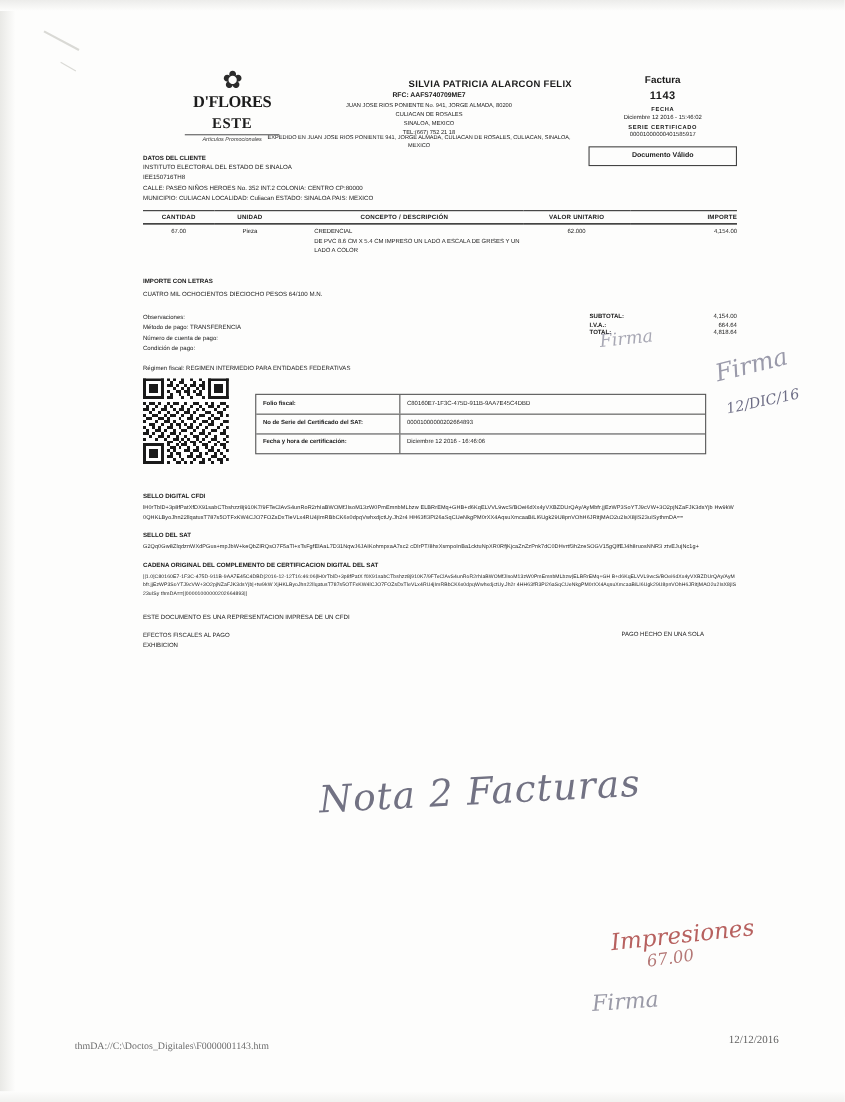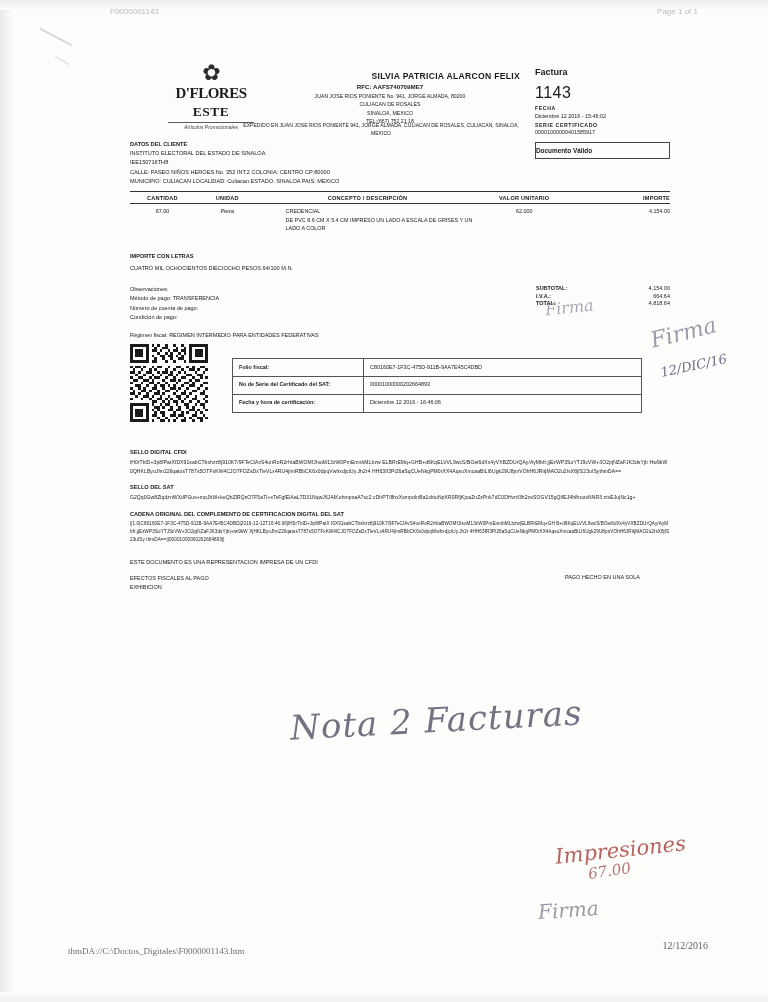--- a/index.html
+++ b/index.html
@@ -125,23 +125,24 @@
     left: 106px; top: 62px;
     width: 290px;
     font-size: 5.1px;
     text-align: center;
     line-height: 1.5;
   }
   .invbox {
     position: absolute;
     right: 0; top: 6px;
     width: 135px;
+    text-align: center;
   }
   .invbox .t { font-size: 9px; font-weight: bold; }
-  .invbox .num { font-size: 16px; font-weight: normal; margin-top: 2px; letter-spacing: 0.5px; }
+  .invbox .num { font-size: 10px; font-weight: bold; margin-top: 2px; letter-spacing: 0.5px; }
   .invbox .lbl { font-size: 5.2px; font-weight: bold; letter-spacing: 0.6px; margin-top: 1px;}
   .invbox .val { font-size: 5.4px; }
   .invbox .valid {
     margin-top: 5px;
     border: 0.8px solid #444;
     font-size: 6.4px;
     font-weight: bold;
     padding: 3px 0 3px;
   }
 
@@ -363,24 +364,20 @@
 <body>
 
 <div class="page">
   <div class="scan-edge-left"></div>
   <div class="scan-edge-top"></div>
   <div class="scan-edge-bottom"></div>
 
   <div class="streak" style="left:38px;top:36px;width:36px;height:1.6px;transform:rotate(28deg);"></div>
   <div class="streak" style="left:54px;top:60px;width:16px;height:1.2px;transform:rotate(30deg);"></div>
 
-  <div class="browser-top">
-    <span class="left">F0000001143</span>
-    <span class="right">Page 1 of 1</span>
-  </div>
 
   <div class="doc">
 
     <div class="header">
       <div class="logo">
         <div class="mark">✿</div>
         <div class="name1">D'FLORES</div>
         <div class="name2">ESTE</div>
         <div class="tagline">Artículos Promocionales</div>
       </div>

